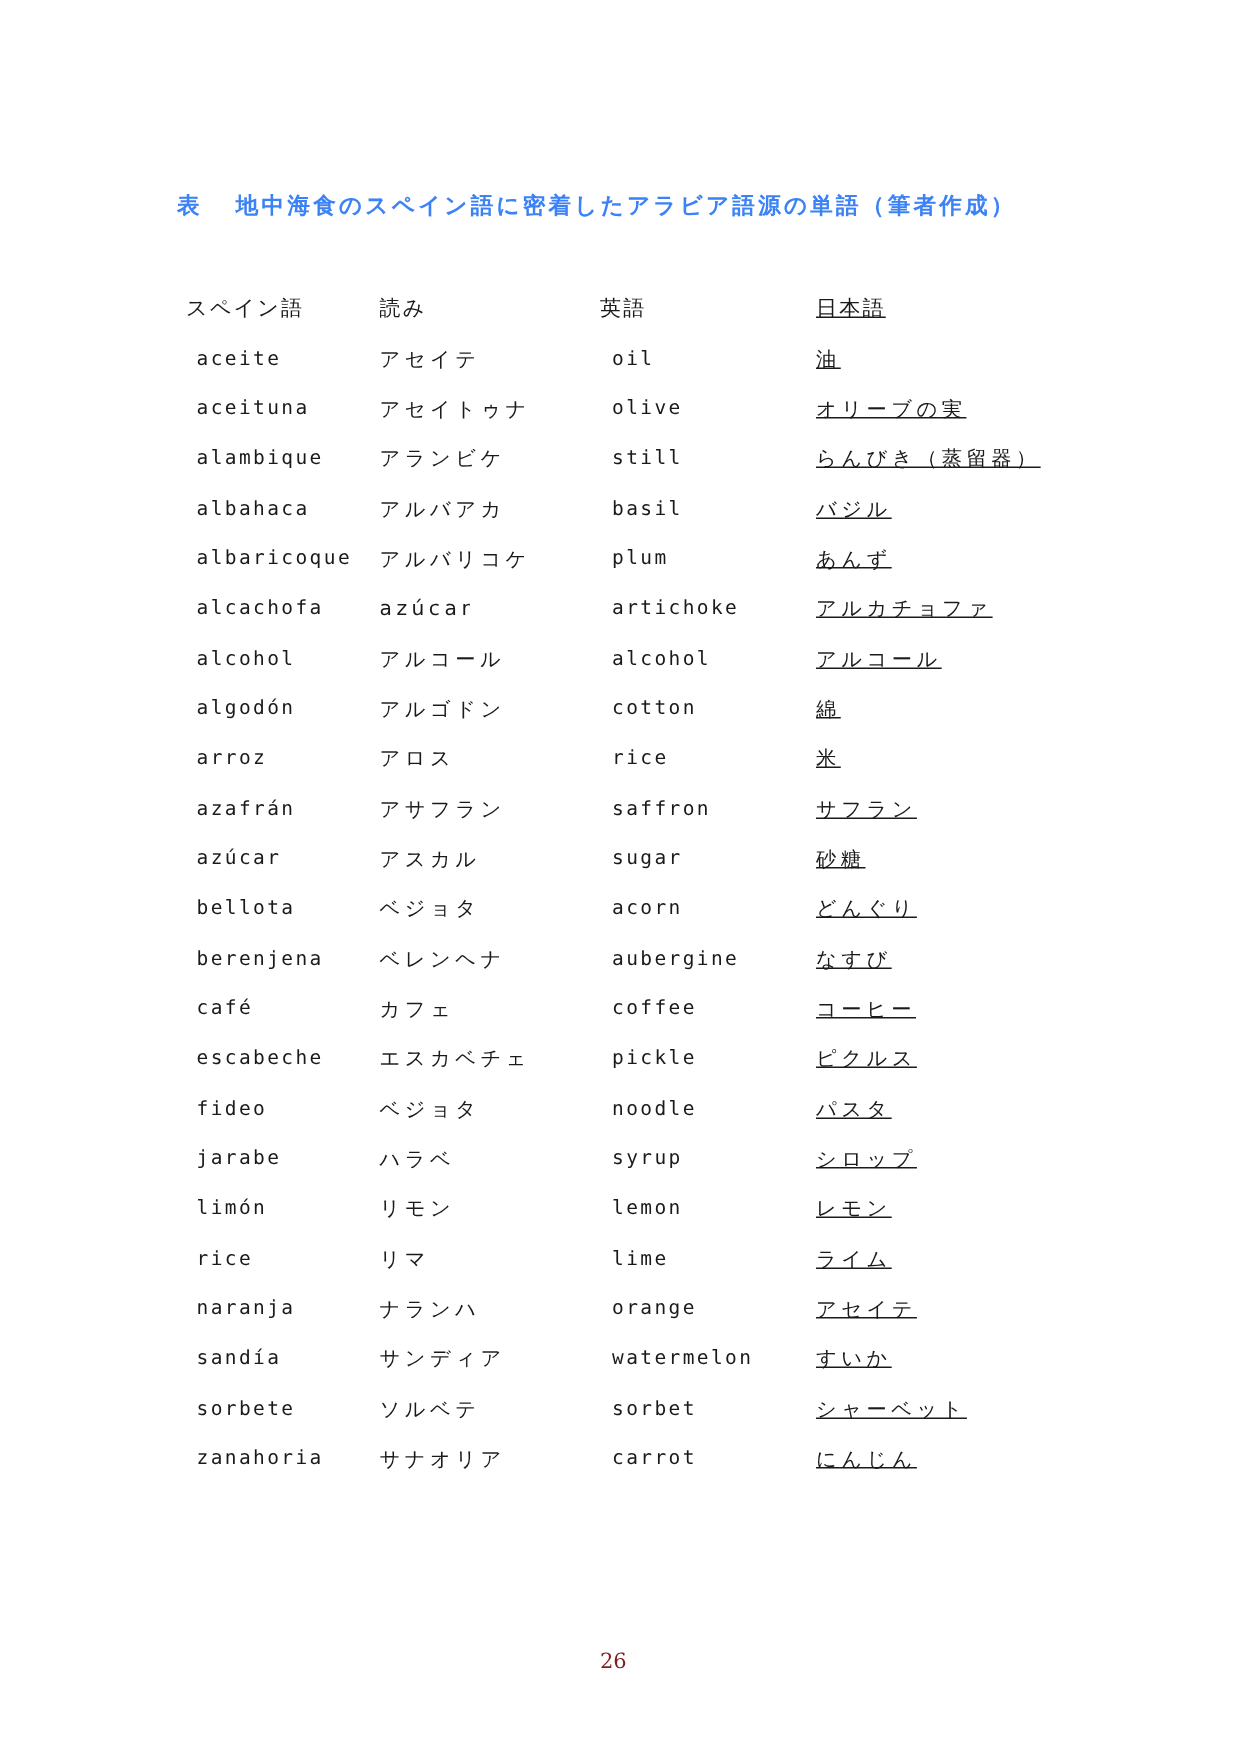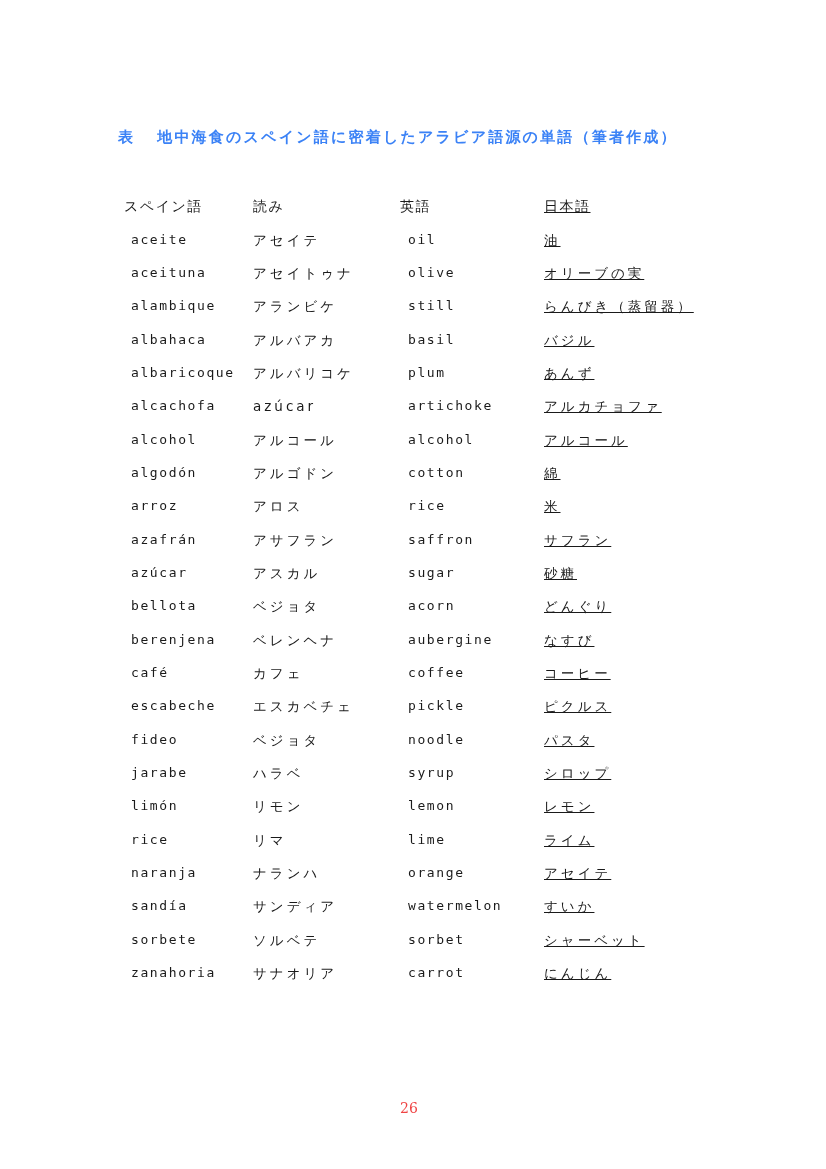--- a/index.html
+++ b/index.html
@@ -52,21 +52,21 @@
     .c-ja { left: 544px; font-family: "DejaVu Sans", "Liberation Sans", sans-serif; letter-spacing: 3px; font-size: 13.5px; text-decoration: underline; }
     .header .cell { font-family: "DejaVu Sans", "Liberation Sans", sans-serif; font-size: 14px; letter-spacing: 1.5px; }
     .header .c-es { left: 124px; }
     .header .c-en { left: 400px; }
     .page-number {
       position: absolute;
       left: 400px;
       top: 1100px;
       font-size: 14px;
       font-family: "DejaVu Serif", "Liberation Serif", serif;
-      color: #ef4444;
+      color: #7f1d1d;
     }
   </style>
 </head>
 <body>
 
 <div class="title">
   <span class="label">表</span><span>地中海食のスペイン語に密着したアラビア語源の単語（筆者作成）</span>
 </div>
 
 <div class="table">

